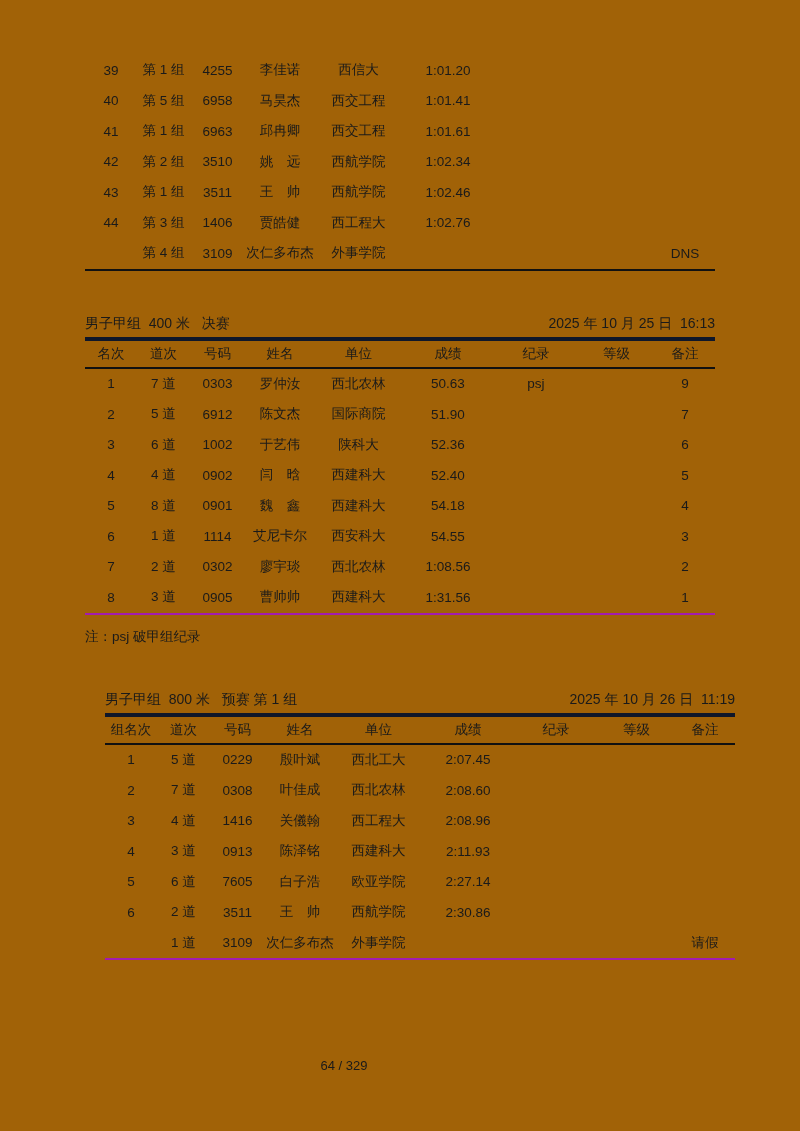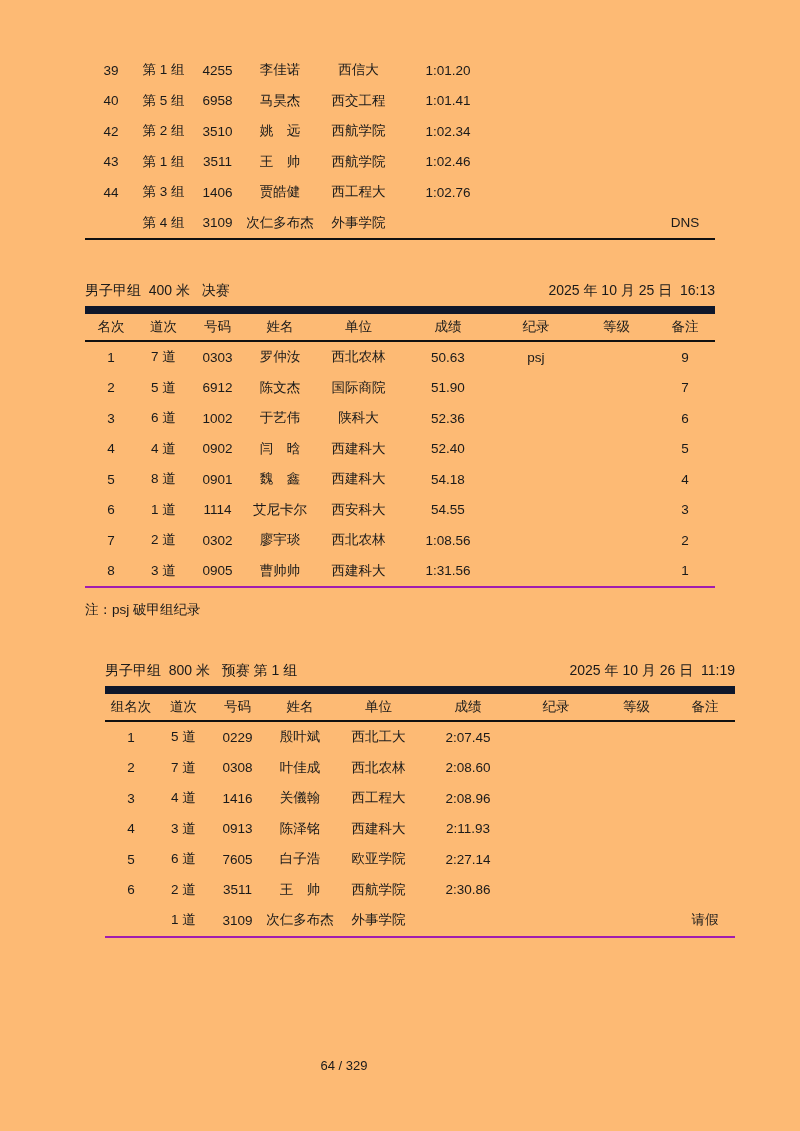--- a/index.html
+++ b/index.html
@@ -1,35 +1,35 @@
 <!DOCTYPE html>
 <html><head>
 <meta charset="utf-8">
 <style>
   html,body { margin:0; padding:0; background:#fff; }
   .page {
-    width:800px; height:1131px; background:#fdba74; position:relative;
+    width:800px; height:1131px; background:#a16207; position:relative;
     font-family:"Liberation Sans", sans-serif; color:#1a1a1a; overflow:hidden;
   }
   .tbl {
     border-collapse:collapse; table-layout:fixed;
     width:630px; margin-left:85px;
   }
   .tbl td, .tbl th {
     text-align:center; vertical-align:middle;
     font-size:13.5px; font-weight:normal; padding:0;
     white-space:nowrap; overflow:visible;
   }
   .tbl tbody td { height:30.5px; }
   .continuation { margin-top:55px; border-bottom:2px solid #111; }
   .sec-head {
     width:630px; margin:40px 0 0 85px;
-    display:flex; justify-content:space-between; align-items:center;
+    display:flex; justify-content:space-between; align-items:flex-end;
     height:22px; padding-bottom:4px;
-    border-bottom:8px solid #0f172a;
+    border-bottom:4px solid #0f172a;
     font-size:14px; white-space:pre;
   }
   .results { border-bottom:2px solid #a21caf; }
   .results thead th { height:26px; border-bottom:2px solid #111; }
   .note { margin:11px 0 0 85px; height:21px; font-size:13.5px; line-height:21px; }
   .sec-gap { margin-top:40px;padding-left:20px; }
   .footer {
     position:absolute; left:0; bottom:58px; width:688px;
     text-align:center; font-size:13px; color:#1a1a1a;
   }
@@ -70,20 +70,31 @@
           <td>第 5 组</td>
           <td>6958</td>
           <td>马昊杰</td>
           <td>西交工程</td>
           <td>1:01.41</td>
           <td></td>
           <td></td>
           <td></td>
         </tr>
 
+        <tr>
+          <td>41</td>
+          <td>第 1 组</td>
+          <td>6963</td>
+          <td>邱冉卿</td>
+          <td>西交工程</td>
+          <td>1:01.61</td>
+          <td></td>
+          <td></td>
+          <td></td>
+        </tr>
 
         <tr>
           <td>42</td>
           <td>第 2 组</td>
           <td>3510</td>
           <td>姚　远</td>
           <td>西航学院</td>
           <td>1:02.34</td>
           <td></td>
           <td></td>

